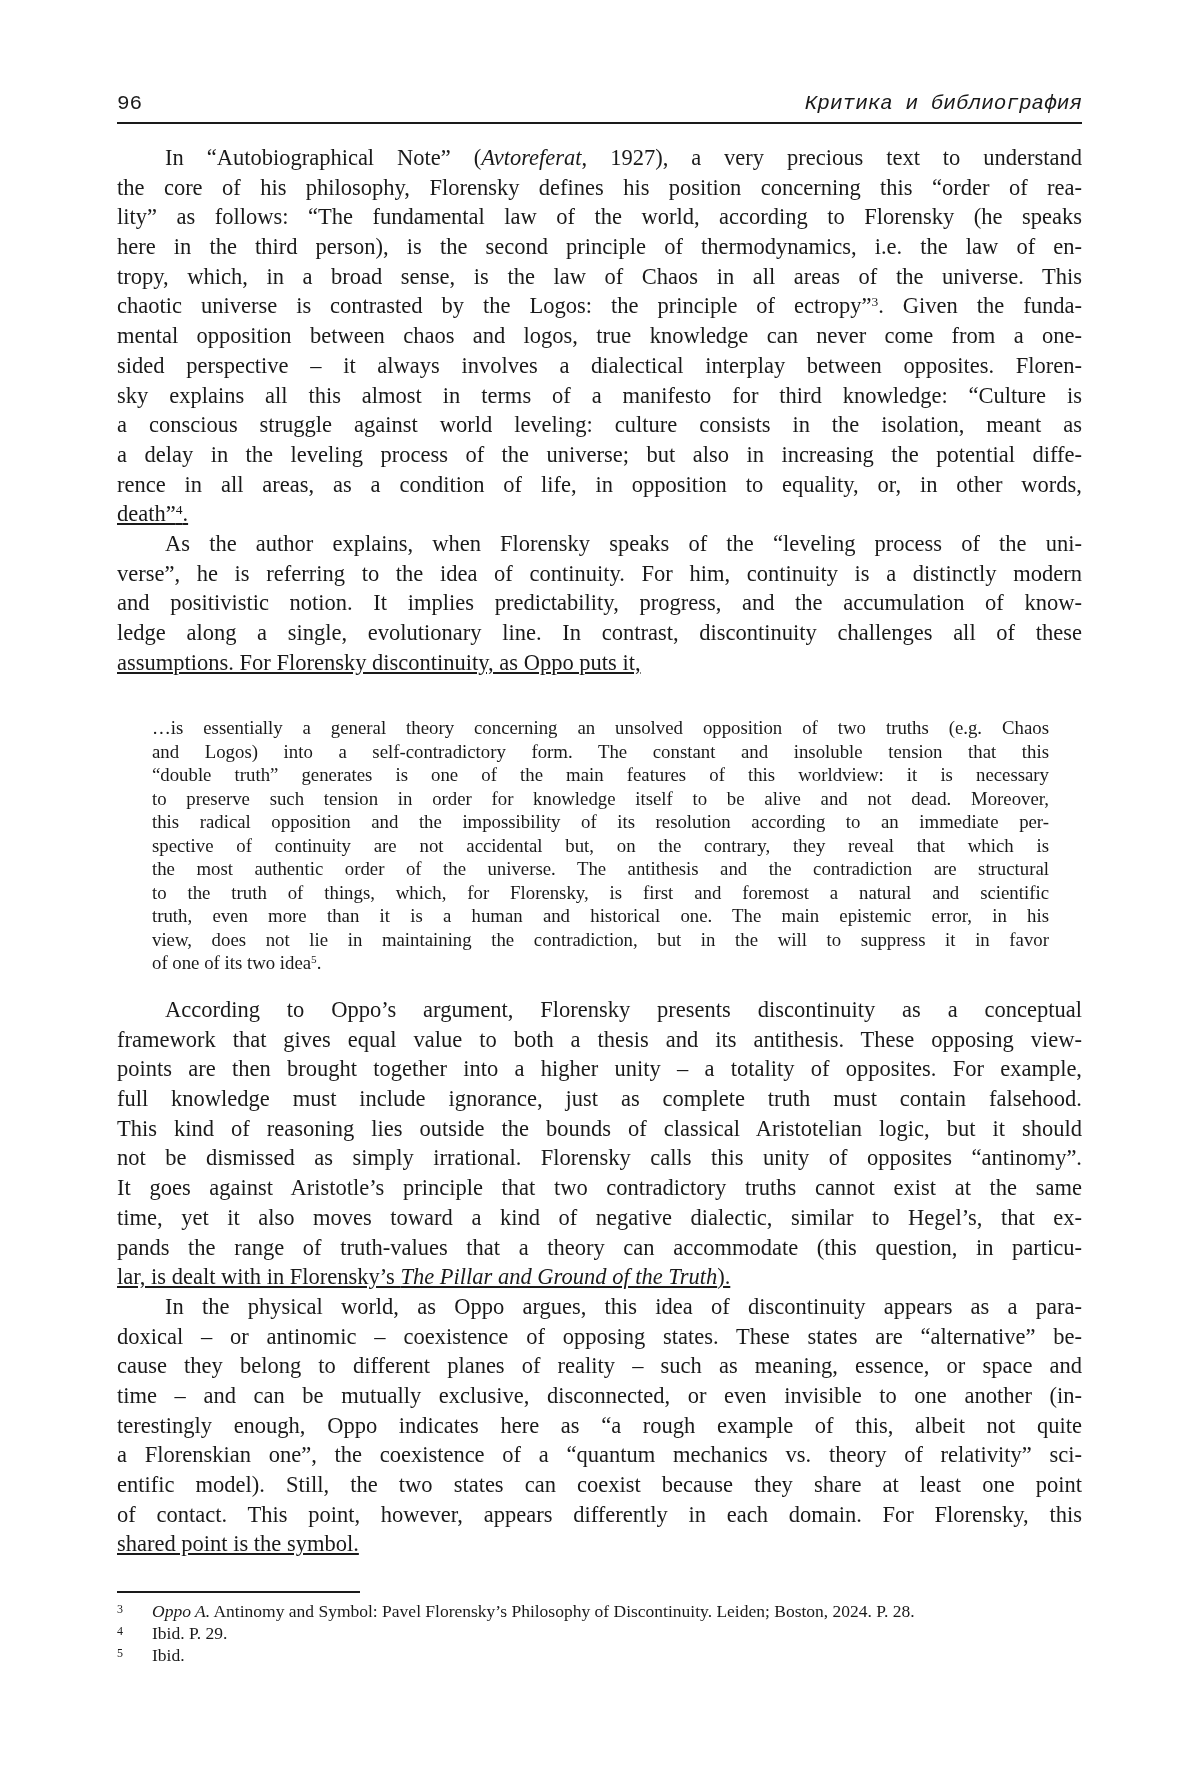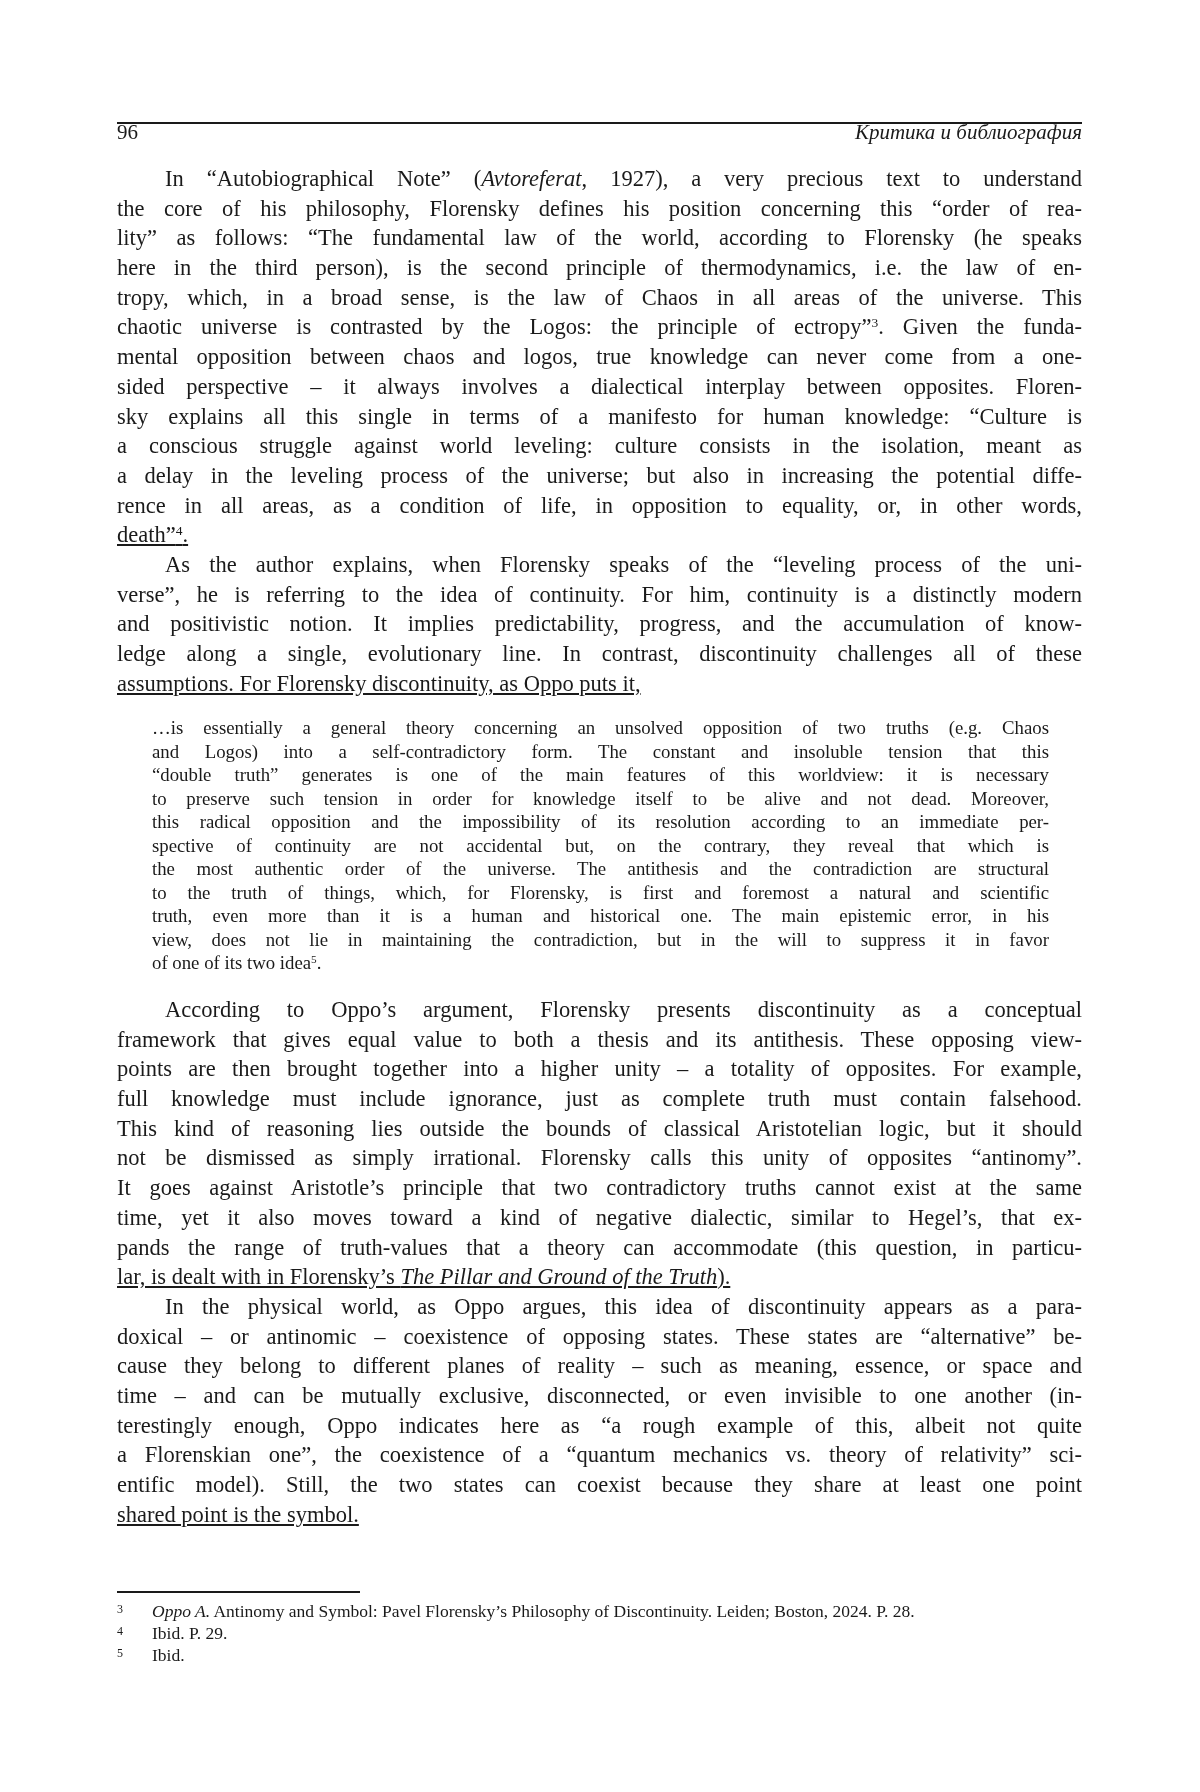--- a/index.html
+++ b/index.html
@@ -1,25 +1,25 @@
 <!DOCTYPE html>
 <html><head>
 <meta charset="utf-8">
 <style>
   html, body { margin: 0; padding: 0; background: #ffffff; }
   body { width: 1200px; height: 1792px; position: relative; overflow: hidden; color: #1a1a1a; }
   .page { position: absolute; left: 117px; top: 0; width: 965px; }
   .running-head { position: absolute; top: 92px; left: 0; width: 965px; height: 26px;
-    font-family: Liberation Serif, serif; font-size: 21px; margin-top: 28px; }
+    font-family: Liberation Mono, monospace; font-size: 21px; }
   .page-number { position: absolute; left: 0; top: 0; }
   .section-title { position: absolute; right: 0; top: 0; font-style: italic; text-align: center; }
   .head-rule { position: absolute; left: 0; top: 122px; width: 965px; height: 2px; background: #1a1a1a; }
 
   .body-text { position: absolute; left: 0; top: 143px; width: 965px;
-    font-family: "Liberation Serif", "DejaVu Serif", serif; font-size: 22.5px; line-height: 29.7px; margin-top: 21px; }
+    font-family: "Liberation Serif", "DejaVu Serif", serif; font-size: 22.5px; line-height: 29.7px; }
   .line { display: block; white-space: nowrap; text-align: justify; text-align-last: justify; height: 29.7px; }
   .line.last { text-align-last: left; text-decoration: underline; }
   .line.indent { padding-left: 48px; }
   .blockquote { position: absolute; left: 35px; top: 688px; width: 897px;
     font-family: "Liberation Serif", "DejaVu Serif", serif; font-size: 18.8px; line-height: 23.5px; margin-top: 28px; }
   .bq-line { display: block; white-space: nowrap; text-align: justify; text-align-last: justify; height: 23.5px; }
   .bq-line.last { text-align-last: left; }
   .body-text-2 { position: absolute; left: 0; top: 995px; width: 965px;
     font-family: "Liberation Serif", "DejaVu Serif", serif; font-size: 22.5px; line-height: 29.7px; }
   sup { font-size: 0.6em; vertical-align: 0.55em; line-height: 0; }
@@ -46,21 +46,21 @@
 
     <div>
       <span class="line indent"><span>In “Autobiographical Note” (</span><em>Avtoreferat</em><span>, 1927), a very precious text to understand</span></span>
       <span class="line">the core of his philosophy, Florensky defines his position concerning this “order of rea-</span>
       <span class="line">lity” as follows: “The fundamental law of the world, according to Florensky (he speaks</span>
       <span class="line">here in the third person), is the second principle of thermodynamics, i.e. the law of en-</span>
       <span class="line">tropy, which, in a broad sense, is the law of Chaos in all areas of the universe. This</span>
       <span class="line"><span>chaotic universe is contrasted by the Logos: the principle of ectropy”</span><sup>3</sup><span>. Given the funda-</span></span>
       <span class="line">mental opposition between chaos and logos, true knowledge can never come from a one-</span>
       <span class="line">sided perspective – it always involves a dialectical interplay between opposites. Floren-</span>
-      <span class="line">sky explains all this single in terms of a manifesto for human knowledge: “Culture is</span>
+      <span class="line">sky explains all this almost in terms of a manifesto for third knowledge: “Culture is</span>
       <span class="line">a conscious struggle against world leveling: culture consists in the isolation, meant as</span>
       <span class="line">a delay in the leveling process of the universe; but also in increasing the potential diffe-</span>
       <span class="line">rence in all areas, as a condition of life, in opposition to equality, or, in other words,</span>
       <span class="line last"><span>death”</span><sup>4</sup><span>.</span></span>
     </div>
 
     <div>
       <span class="line indent">As the author explains, when Florensky speaks of the “leveling process of the uni-</span>
       <span class="line">verse”, he is referring to the idea of continuity. For him, continuity is a distinctly modern</span>
       <span class="line">and positivistic notion. It implies predictability, progress, and the accumulation of know-</span>
@@ -99,20 +99,21 @@
     </div>
 
     <div>
       <span class="line indent">In the physical world, as Oppo argues, this idea of discontinuity appears as a para-</span>
       <span class="line">doxical – or antinomic – coexistence of opposing states. These states are “alternative” be-</span>
       <span class="line">cause they belong to different planes of reality – such as meaning, essence, or space and</span>
       <span class="line">time – and can be mutually exclusive, disconnected, or even invisible to one another (in-</span>
       <span class="line">terestingly enough, Oppo indicates here as “a rough example of this, albeit not quite</span>
       <span class="line">a Florenskian one”, the coexistence of a “quantum mechanics vs. theory of relativity” sci-</span>
       <span class="line">entific model). Still, the two states can coexist because they share at least one point</span>
+      <span class="line">of contact. This point, however, appears differently in each domain. For Florensky, this</span>
       <span class="line last">shared point is the symbol.</span>
     </div>
   </div>
 
   <div class="footnote-rule"></div>
   <div class="footnotes">
     <span class="fn">
       <span class="fn-num">3</span><em>Oppo A.</em><span> Antinomy and Symbol: Pavel Florensky’s Philosophy of Discontinuity. Leiden; Boston, 2024. P. 28.</span>
     </span>
     <span class="fn">

